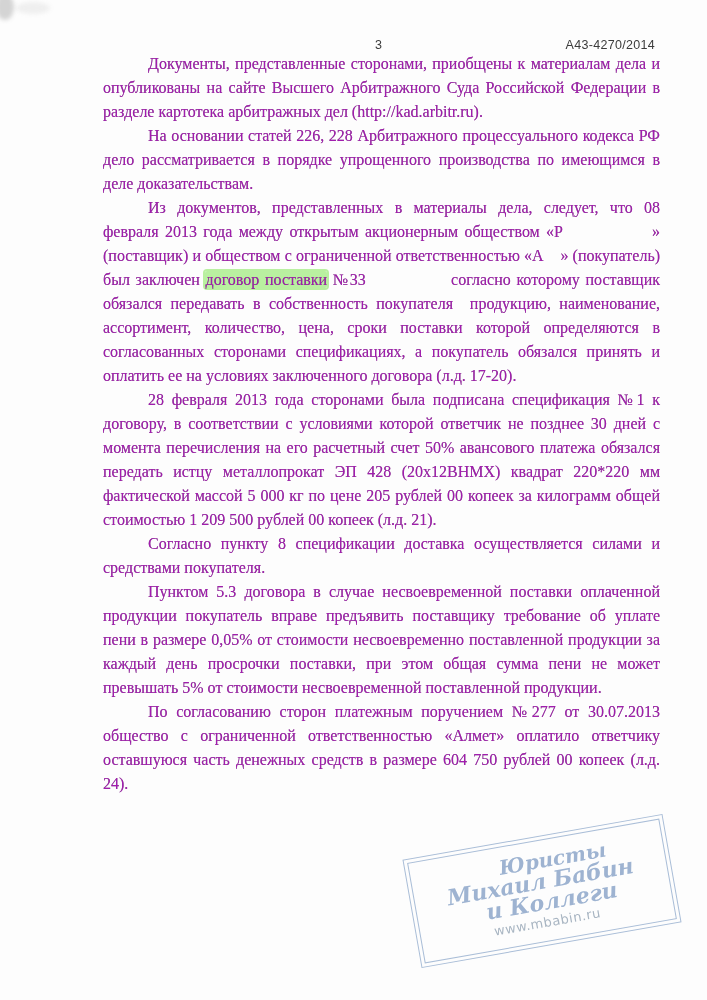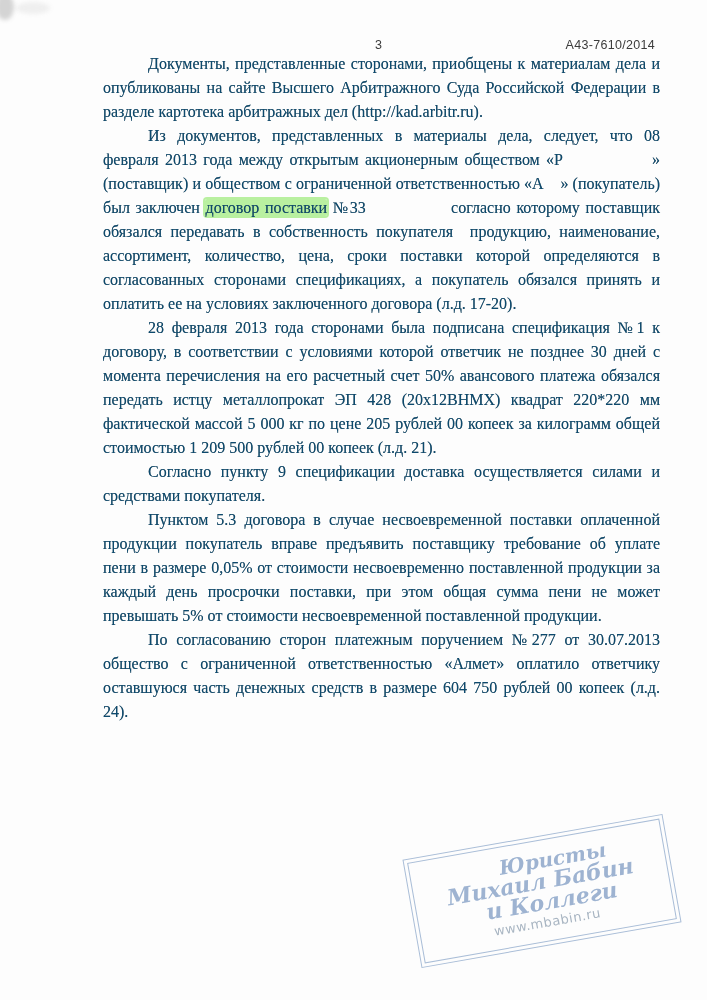--- a/index.html
+++ b/index.html
@@ -65,21 +65,21 @@
     top: 52px;
     width: 557px;
     z-index: 1;
   }
   .para {
     margin: 0;
     text-align: justify;
     text-indent: 45px;
     font-size: 16px;
     line-height: 24px;
-    color: #0c4a6e;
+    color: #a21caf;
     text-shadow: 0 0 0.6px rgba(40, 40, 40, 0.55);
   }
   .hl {
     background: var(--highlight-color, #b9f0a0);
     border-radius: 2px;
     box-shadow: 0 0 0 2px var(--highlight-color, #b9f0a0);
   }
   
   .stamp {
     position: absolute;
@@ -150,29 +150,30 @@
 </head>
 <body>
 
 <div class="page">
 
   <div class="corner-smudge"></div>
   <div class="corner-smudge2"></div>
 
   <div class="header">
     <div class="page-number">3</div>
-    <div class="case-number">А43-7610/2014</div>
+    <div class="case-number">А43-4270/2014</div>
   </div>
 
   <div class="doc-body">
 
   <p class="para"><span>Документы, представленные сторонами, приобщены к материалам дела и опубликованы на сайте Высшего Арбитражного Суда Российской Федерации в разделе картотека арбитражных дел (http://kad.arbitr.ru).</span></p>
+      <p class="para"><span>На основании статей 226, 228 Арбитражного процессуального кодекса РФ дело рассматривается в порядке упрощенного производства по имеющимся в деле доказательствам.</span></p>
       <p class="para"><span>Из документов, представленных в материалы дела, следует, что 08 февраля 2013 года между открытым акционерным обществом «Р&nbsp;&nbsp;&nbsp;&nbsp;&nbsp;&nbsp;&nbsp;&nbsp;&nbsp;&nbsp;&nbsp;&nbsp;&nbsp;&nbsp;» (поставщик) и обществом с ограниченной ответственностью «А&nbsp;&nbsp;&nbsp;&nbsp;» (покупатель) был заключен </span><span class="hl">договор поставки</span><span> №33&nbsp;&nbsp;&nbsp;&nbsp;&nbsp;&nbsp;&nbsp;&nbsp;&nbsp;&nbsp;&nbsp;&nbsp;&nbsp;&nbsp; согласно которому поставщик обязался передавать в собственность покупателя&nbsp; продукцию, наименование, ассортимент, количество, цена, сроки поставки которой определяются в согласованных сторонами спецификациях, а покупатель обязался принять и оплатить ее на условиях заключенного договора (л.д. 17-20).</span></p>
       <p class="para"><span>28 февраля 2013 года сторонами была подписана спецификация №1 к договору, в соответствии с условиями которой ответчик не позднее 30 дней с момента перечисления на его расчетный счет 50% авансового платежа обязался передать истцу металлопрокат ЭП 428 (20х12ВНМХ) квадрат 220*220 мм фактической массой 5 000 кг по цене 205 рублей 00 копеек за килограмм общей стоимостью 1 209 500 рублей 00 копеек (л.д. 21).</span></p>
-      <p class="para"><span>Согласно пункту 9 спецификации доставка осуществляется силами и средствами покупателя.</span></p>
+      <p class="para"><span>Согласно пункту 8 спецификации доставка осуществляется силами и средствами покупателя.</span></p>
       <p class="para"><span>Пунктом 5.3 договора в случае несвоевременной поставки оплаченной продукции покупатель вправе предъявить поставщику требование об уплате пени в размере 0,05% от стоимости несвоевременно поставленной продукции за каждый день просрочки поставки, при этом общая сумма пени не может превышать 5% от стоимости несвоевременной поставленной продукции.</span></p>
       <p class="para"><span>По согласованию сторон платежным поручением №277 от 30.07.2013 общество с ограниченной ответственностью «Алмет» оплатило ответчику оставшуюся часть денежных средств в размере 604 750 рублей 00 копеек (л.д. 24).</span></p>
     </div>
 
   <div class="stamp">
     <div class="stamp-border"></div>
     <div class="stamp-content">
       <div class="stamp-line1">Юристы</div>
       <div class="stamp-line2">Михаил Бабин</div>
       <div class="stamp-line3">и Коллеги</div>

